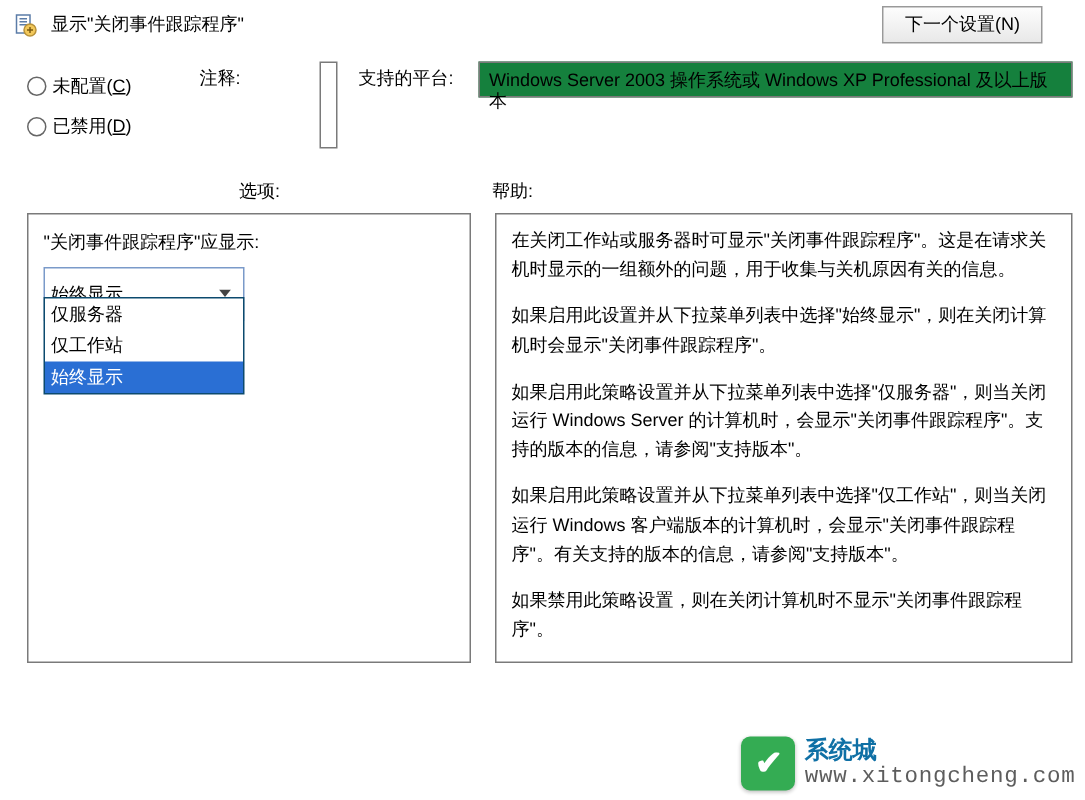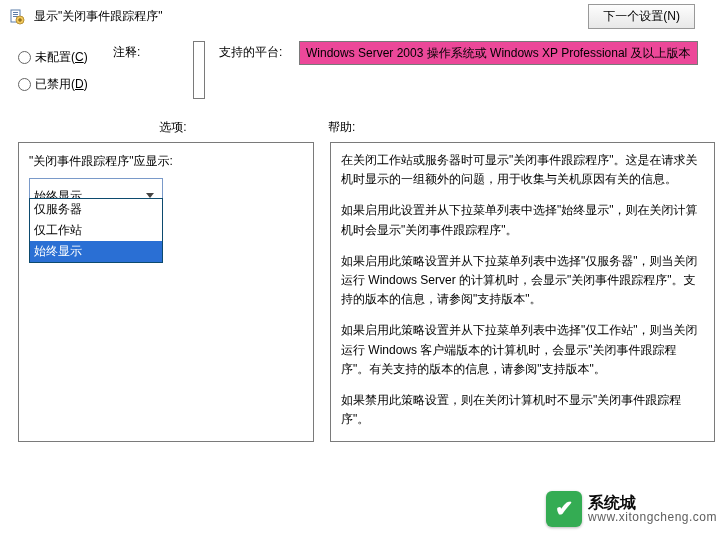--- a/index.html
+++ b/index.html
@@ -34,20 +34,21 @@
   .btn {
     border: 1px solid #999;
     background: linear-gradient(#fdfdfd,#e8e8e8);
     padding: 3px 14px;
     font-size: 12px;
     cursor: pointer;
   }
   .config-area {
     display: flex;
     padding: 10px 8px 0 18px;
+    gap: 20px;
   }
   .radio-col {
     display: flex;
     flex-direction: column;
     gap: 10px;
     min-width: 95px;
     padding-top: 8px;
   }
   .radio-item {
     display: flex;
@@ -78,21 +79,21 @@
   .field-label { min-width: 70px; padding-top: 3px; }
   .textbox {
     border: 1px solid #7a7a7a;
     background: #fff;
     min-height: 58px;
     flex: 1;
     padding: 3px 5px;
   }
   .platform-box {
     border: 1px solid #7a7a7a;
-    background: #ec4899;
+    background: #15803d;
     flex: 1;
     padding: 4px 6px;
     height: 24px;
     line-height: 14px;
   }
   .section-labels {
     display: flex;
     padding: 20px 0 6px 18px;
   }
   .opt-label { width: 310px; text-align: center; }
@@ -161,22 +162,22 @@
   }
   .wm-badge {
     width: 36px; height: 36px;
     border-radius: 6px;
     background: #2aa84a;
     display: flex; align-items: center; justify-content: center;
     color: #fff; font-weight: bold; font-size: 22px;
     box-shadow: 0 1px 3px rgba(0,0,0,0.3);
   }
   .wm-text { display: flex; flex-direction: column; line-height: 1.1; }
-  .wm-text .t1 { font-size: 16px; font-weight: bold; color: #000000; }
-  .wm-text .t2 { font-size: 12px; color: #555; letter-spacing: 0.5px; }
+  .wm-text .t1 { font-size: 16px; font-weight: bold; color: #0369a1; }
+  .wm-text .t2 { font-size: 15px; color: #555; letter-spacing: 0.5px; font-family: Liberation Mono, monospace; }
   .underline { text-decoration: underline; }
 </style>
 </head>
 <body>
 
 <div class="header-row">
   <span class="icon-box">
     <svg width="16" height="16" viewBox="0 0 16 16">
       <rect x="2" y="1" width="9" height="12" fill="#fff" stroke="#5b7ca8" stroke-width="1"></rect>
       <rect x="4" y="3" width="5" height="1" fill="#5b7ca8"></rect>

